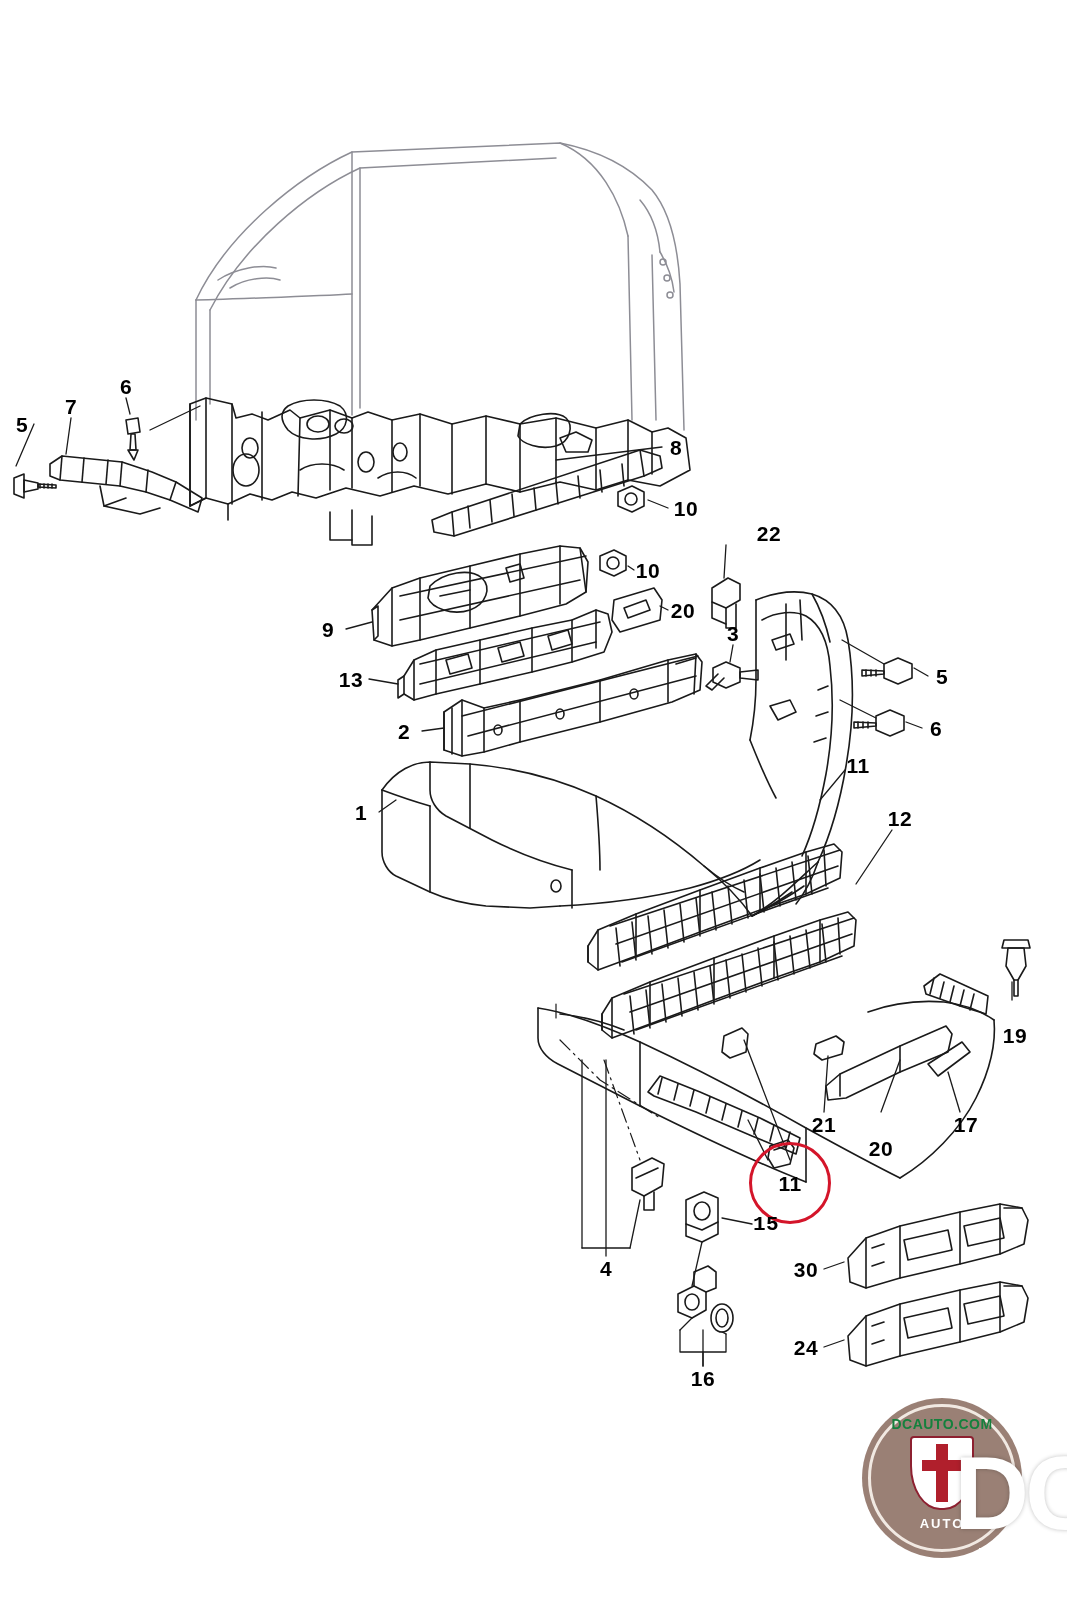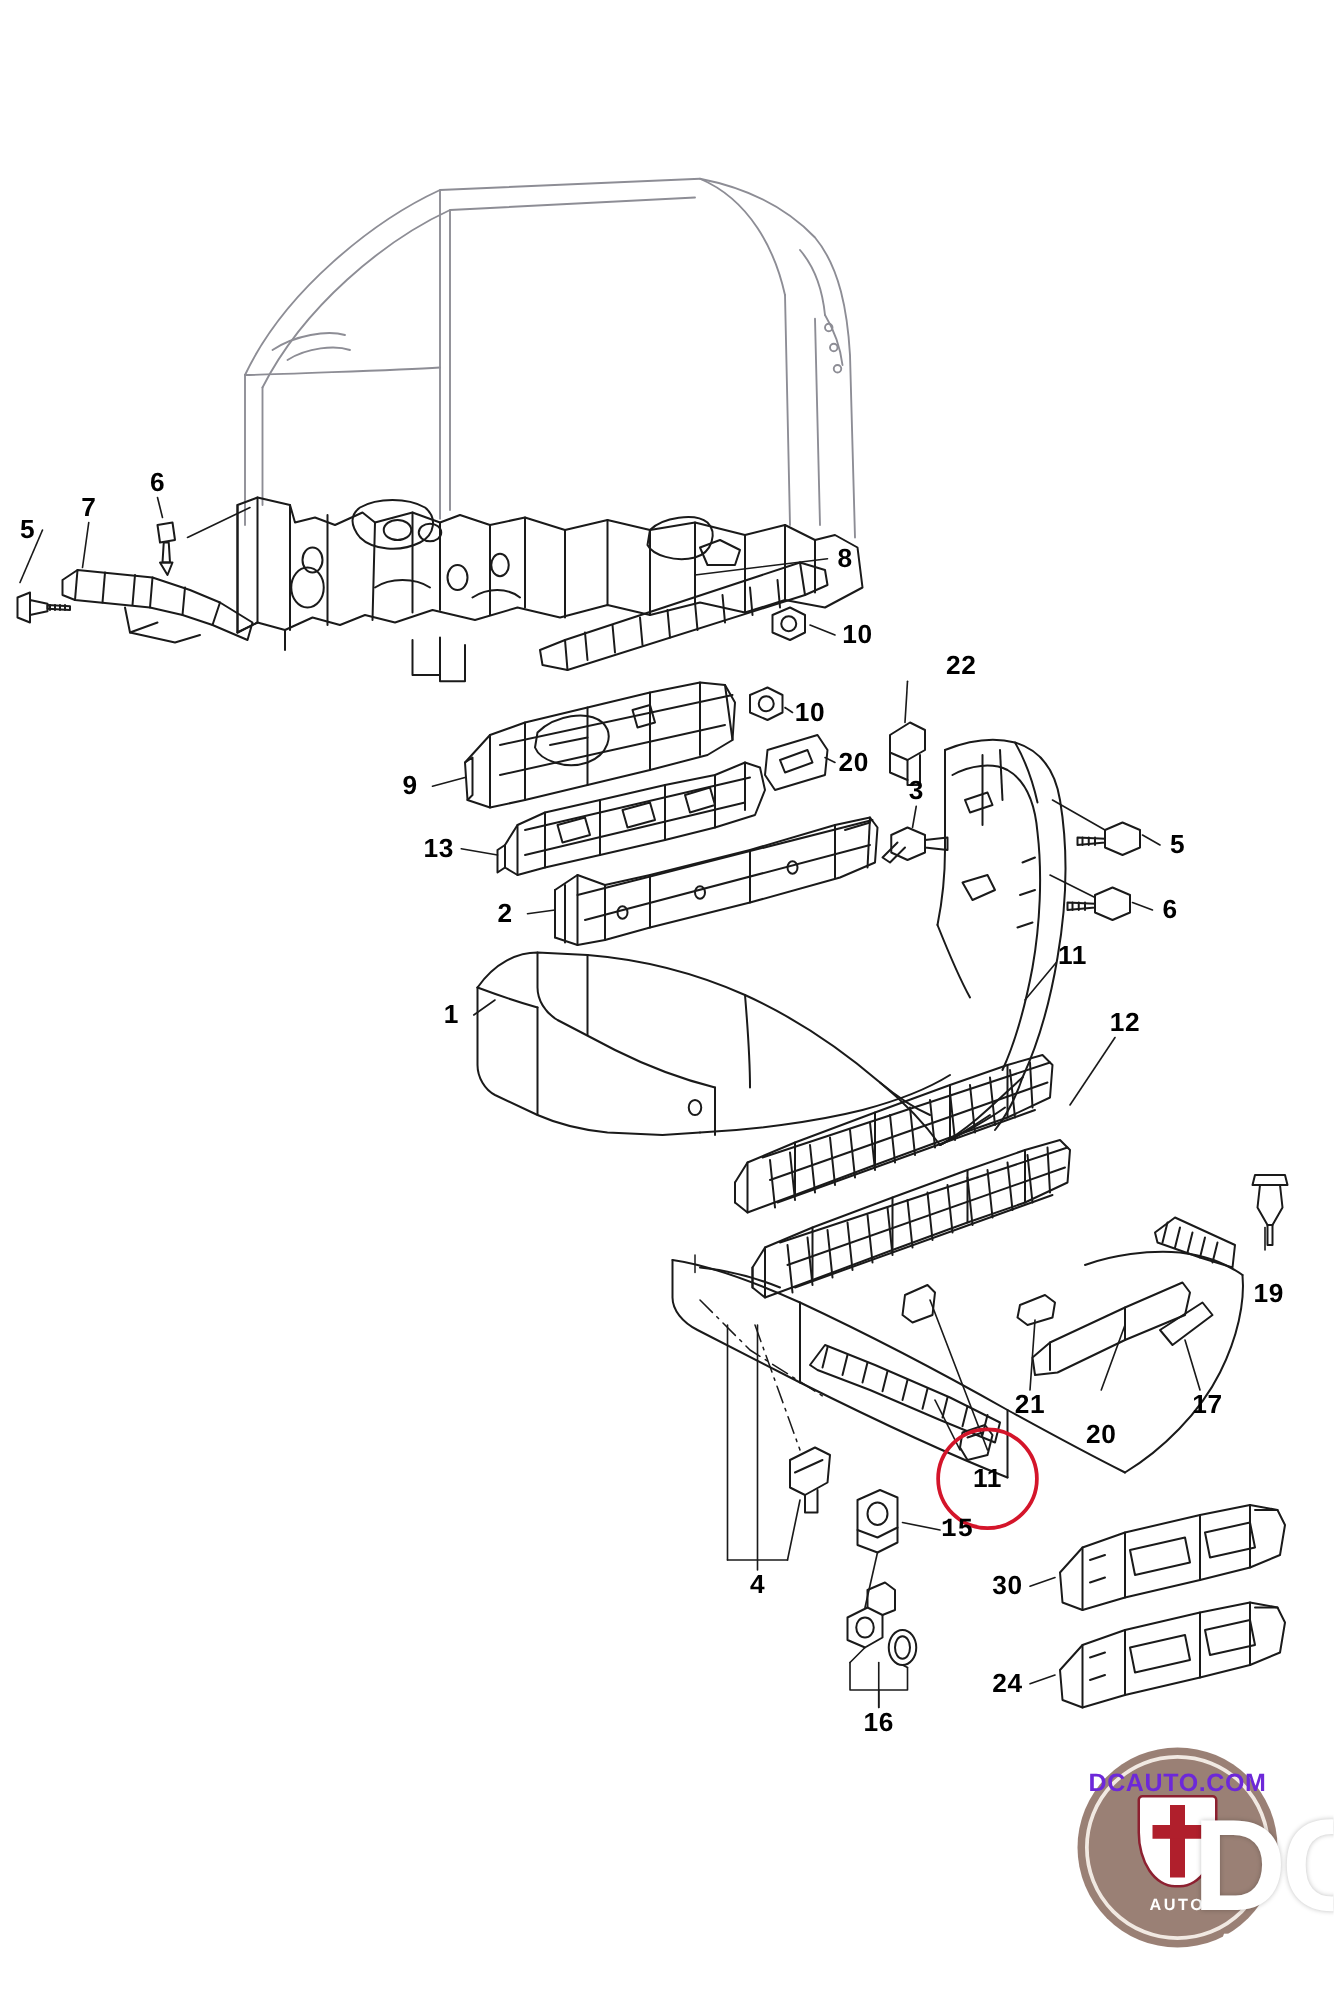--- a/index.html
+++ b/index.html
@@ -70,23 +70,23 @@
     border-radius: 50%;
     border: 3px solid #f0e6df;
     box-sizing: border-box;
   }
   .wm-top-text {
     position: absolute;
     left: 0;
     top: 18px;
     width: 160px;
     text-align: center;
-    font-size: 20px;
+    font-size: 14px;
     font-weight: 700;
-    color: #6d28d9;
+    color: #15803d;
     letter-spacing: 0.5px;
   }
   .wm-shield {
     position: absolute;
     left: 48px;
     top: 38px;
     width: 64px;
     height: 74px;
     background: #ffffff;
     border: 2px solid #8d2030;

